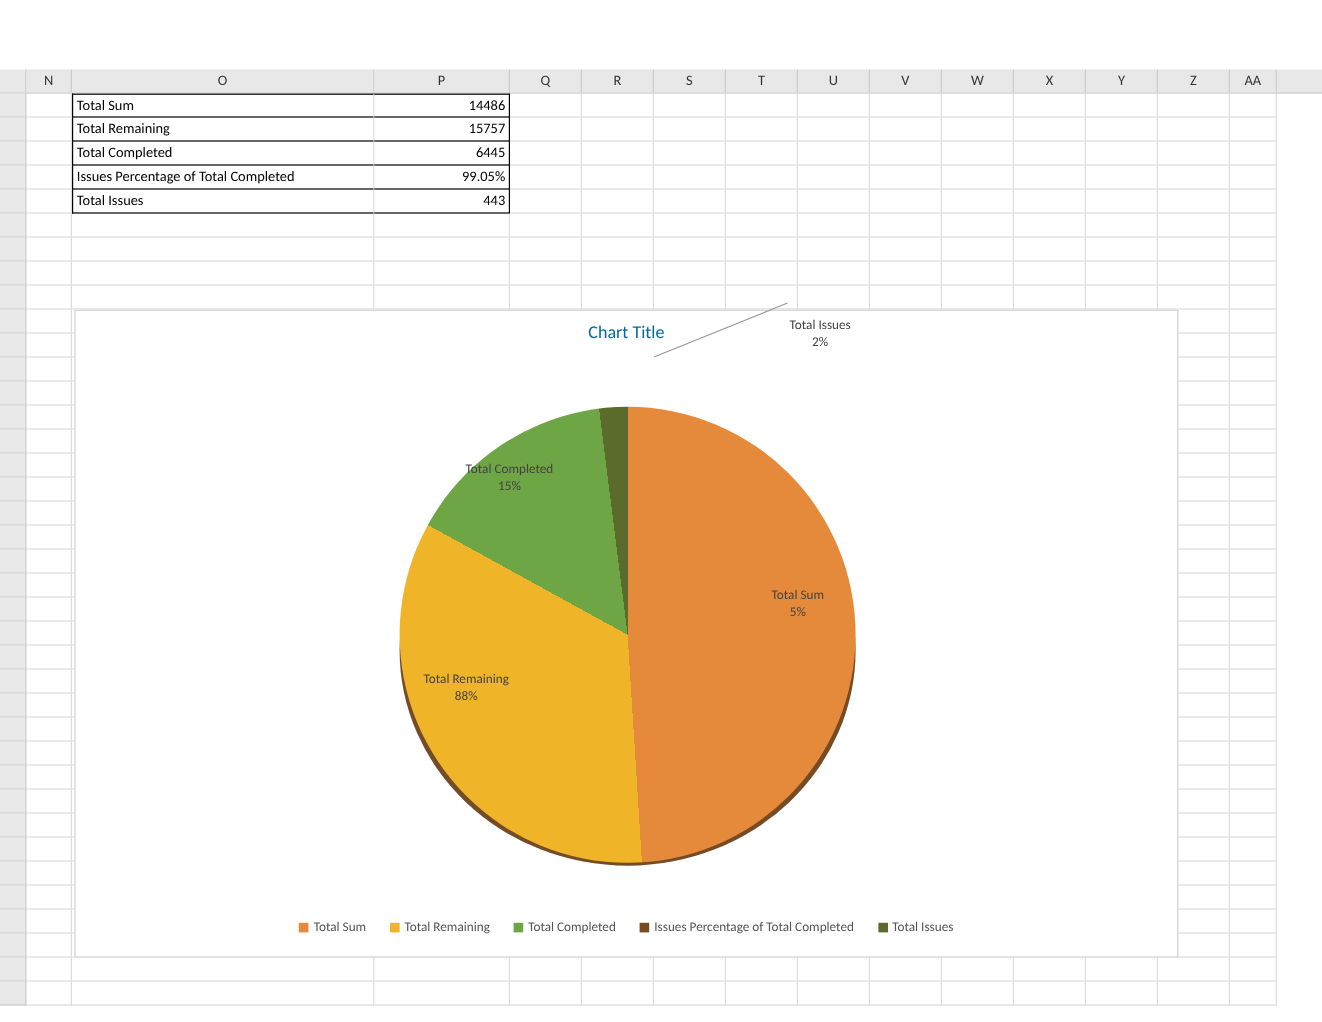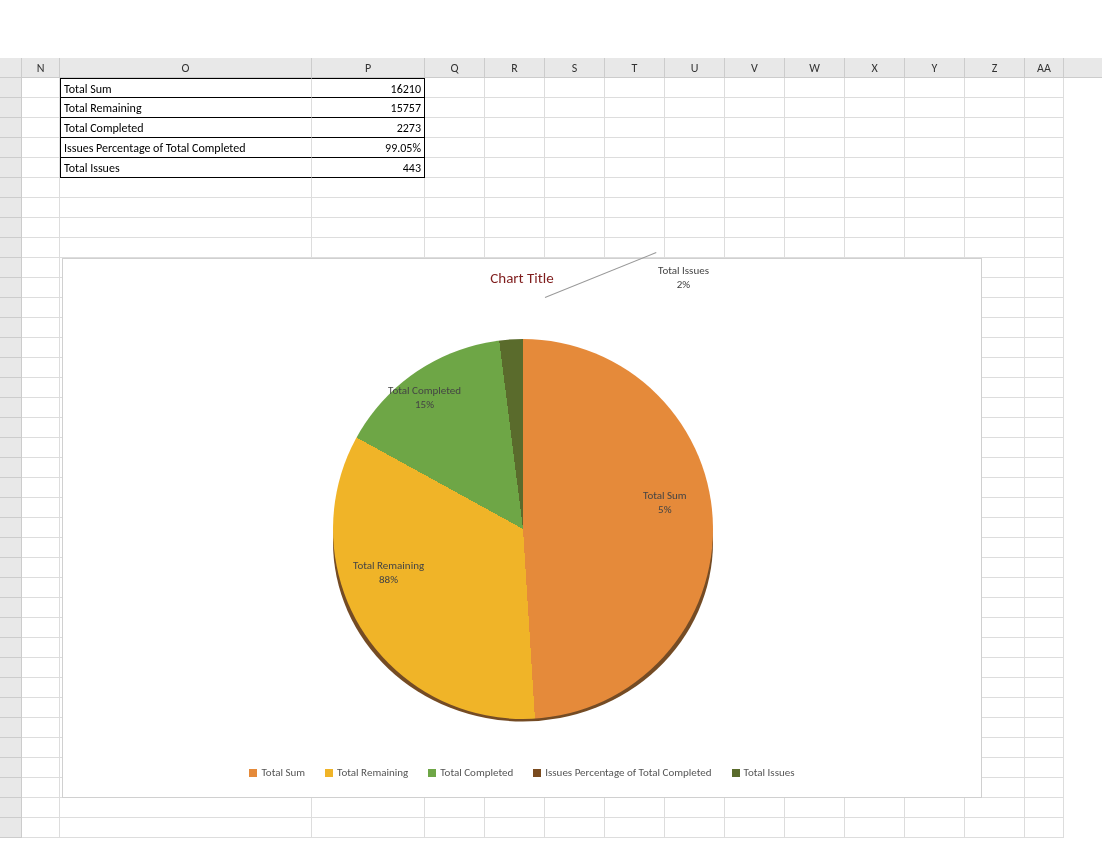--- a/index.html
+++ b/index.html
@@ -74,21 +74,21 @@
   top: 258px;
   left: 62px;
   width: 920px;
   height: 540px;
   background: #fff;
   border: 1px solid #d0d0d0;
 }
 .chart-title {
   text-align: center;
   font-size: 15px;
-  color: #7f1d1d;
+  color: #0369a1;
   margin-top: 10px;
 }
 .pie-wrap {
   position: absolute;
   top: 80px;
   left: 270px;
   width: 380px;
   height: 380px;
 }
 .pie-shadow {
@@ -155,21 +155,21 @@
       <div class="colh" style="width: 60px;">X</div>
       <div class="colh" style="width: 60px;">Y</div>
       <div class="colh" style="width: 60px;">Z</div>
       <div class="colh" style="width: 39px;">AA</div>
     </div>
   <div class="grid" id="grid">
       <div class="row">
         <div class="rowh"></div>
         <div class="cell" style="width: 38px;"></div>
         <div class="cell b-top b-bottom b-left" style="width: 252px;">Total Sum</div>
-        <div class="cell b-top b-bottom b-right t-right" style="width: 113px;">16210</div>
+        <div class="cell b-top b-bottom b-right t-right" style="width: 113px;">14486</div>
         <div class="cell" style="width: 60px;"></div>
         <div class="cell" style="width: 60px;"></div>
         <div class="cell" style="width: 60px;"></div>
         <div class="cell" style="width: 60px;"></div>
         <div class="cell" style="width: 60px;"></div>
         <div class="cell" style="width: 60px;"></div>
         <div class="cell" style="width: 60px;"></div>
         <div class="cell" style="width: 60px;"></div>
         <div class="cell" style="width: 60px;"></div>
         <div class="cell" style="width: 60px;"></div>
@@ -189,21 +189,21 @@
         <div class="cell" style="width: 60px;"></div>
         <div class="cell" style="width: 60px;"></div>
         <div class="cell" style="width: 60px;"></div>
         <div class="cell" style="width: 60px;"></div>
         <div class="cell" style="width: 39px;"></div>
       </div>
       <div class="row">
         <div class="rowh"></div>
         <div class="cell" style="width: 38px;"></div>
         <div class="cell b-bottom b-left" style="width: 252px;">Total Completed</div>
-        <div class="cell b-bottom b-right t-right" style="width: 113px;">2273</div>
+        <div class="cell b-bottom b-right t-right" style="width: 113px;">6445</div>
         <div class="cell" style="width: 60px;"></div>
         <div class="cell" style="width: 60px;"></div>
         <div class="cell" style="width: 60px;"></div>
         <div class="cell" style="width: 60px;"></div>
         <div class="cell" style="width: 60px;"></div>
         <div class="cell" style="width: 60px;"></div>
         <div class="cell" style="width: 60px;"></div>
         <div class="cell" style="width: 60px;"></div>
         <div class="cell" style="width: 60px;"></div>
         <div class="cell" style="width: 60px;"></div>

